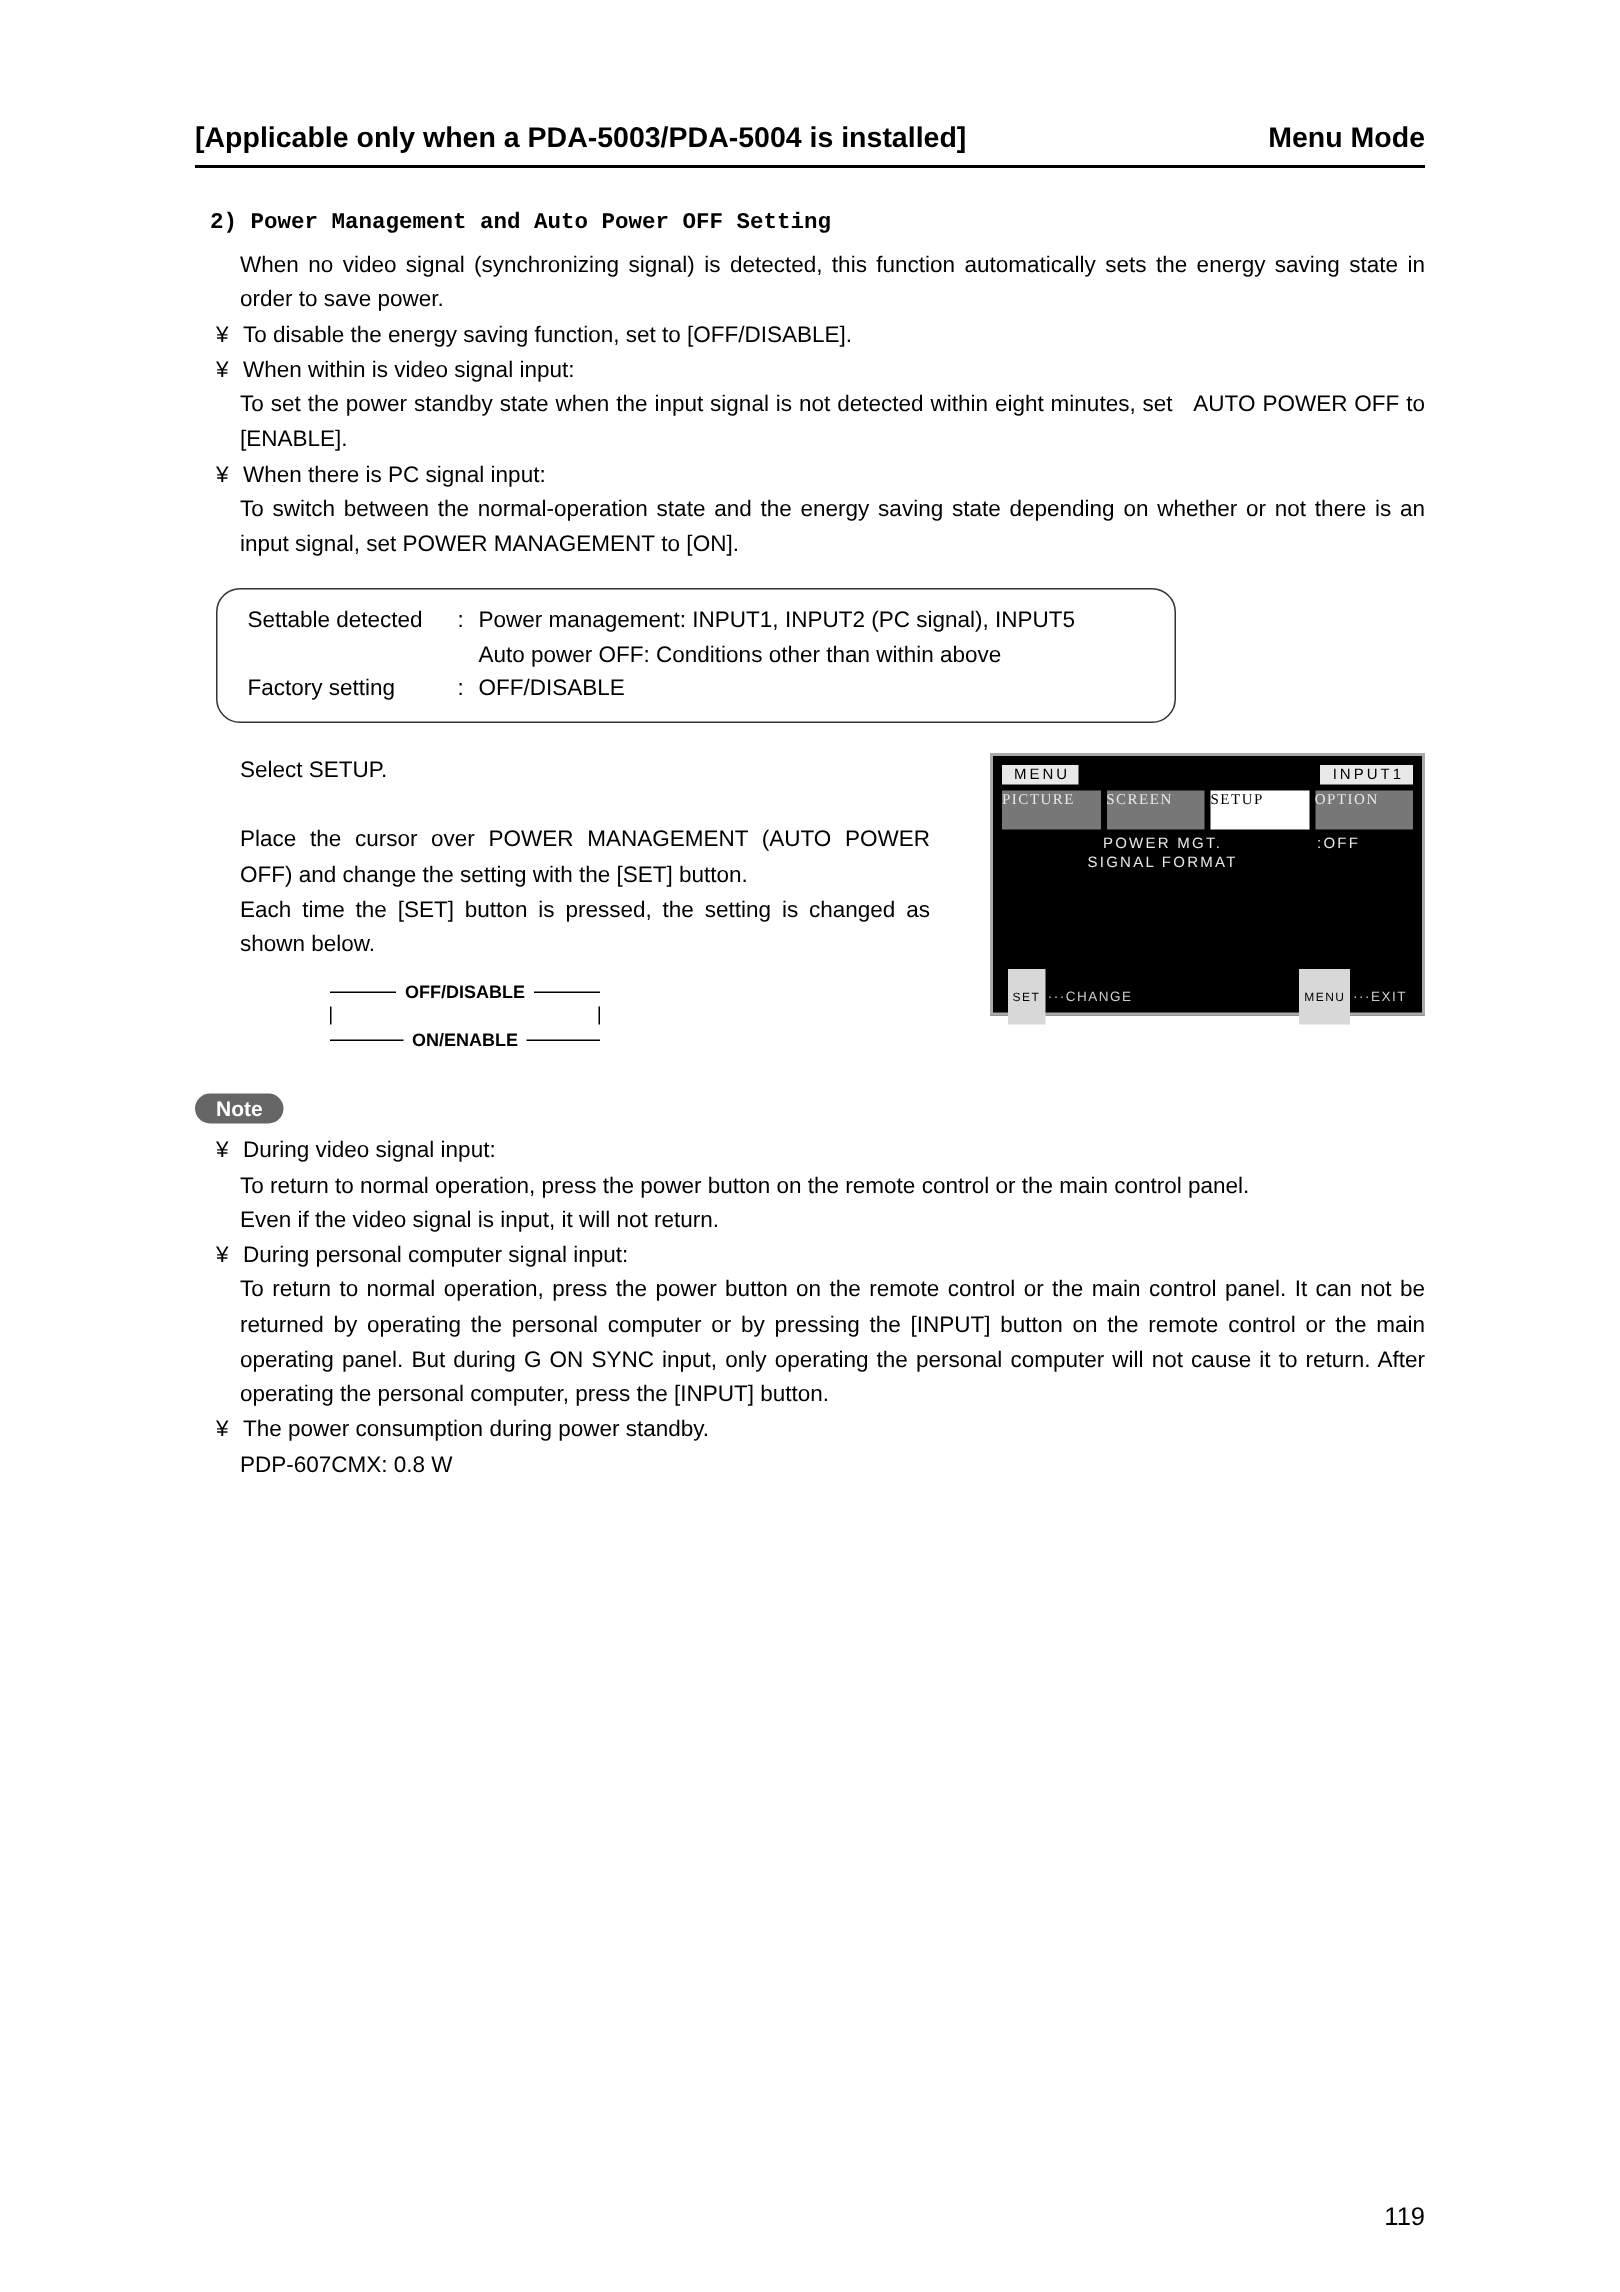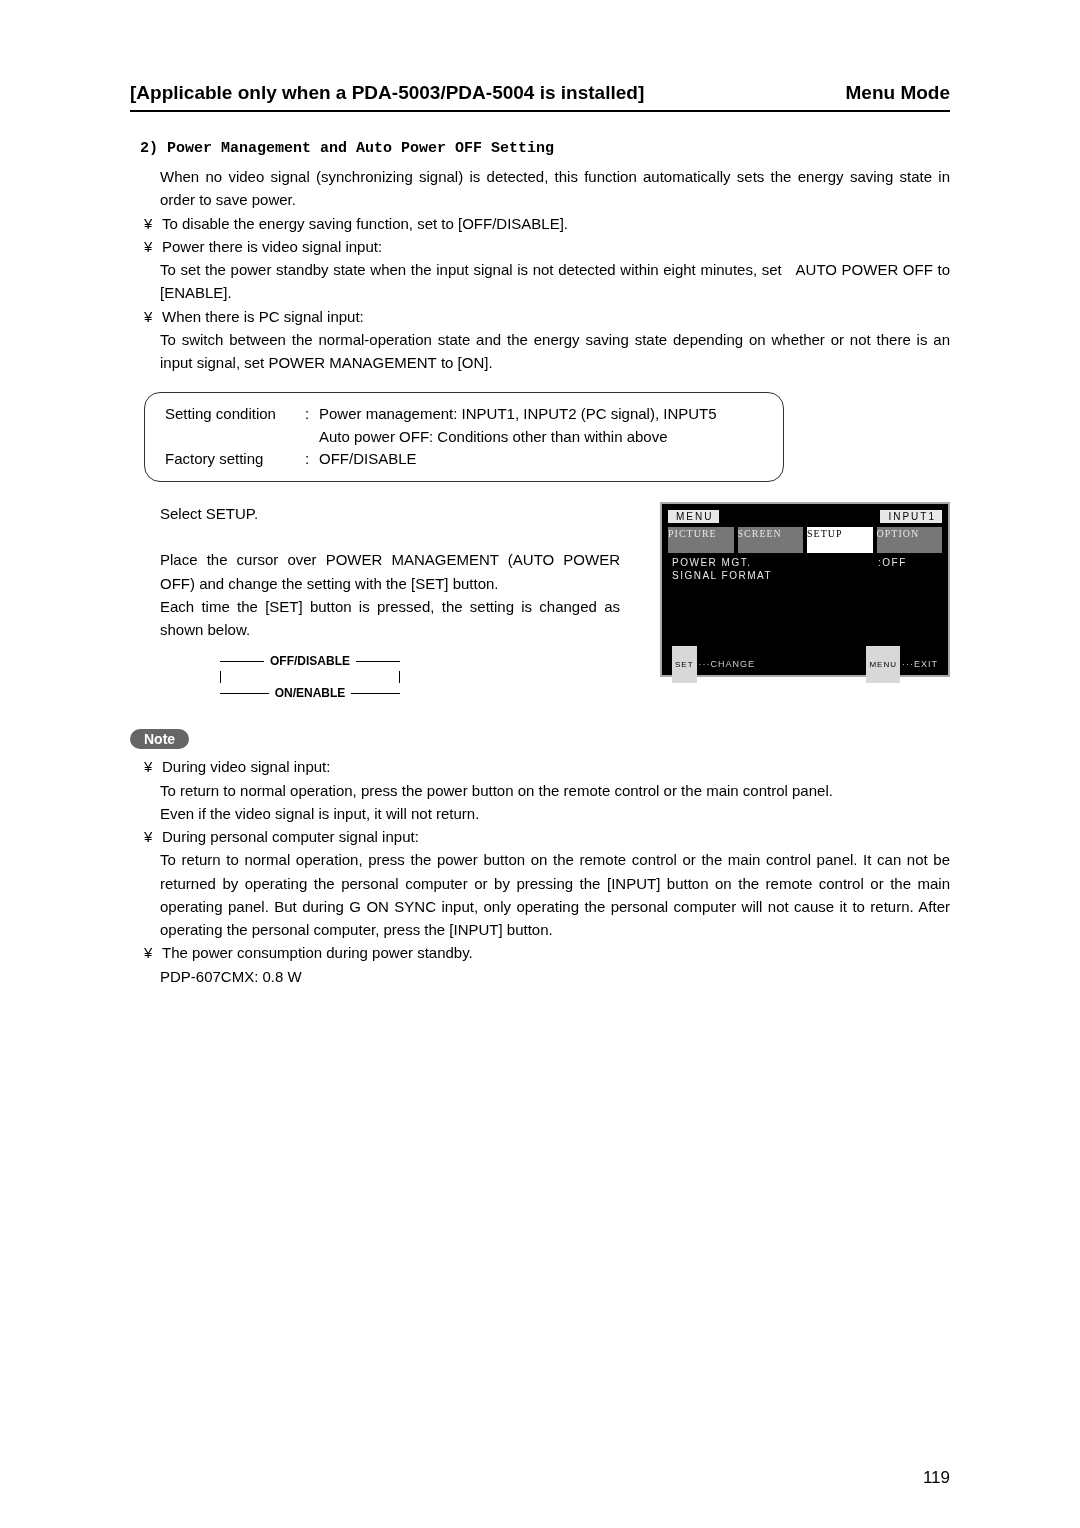--- a/index.html
+++ b/index.html
@@ -110,21 +110,21 @@
     height: 26px;
     font-family: Liberation Serif, serif;
   }
   .menu-tab.active { background: #ffffff; color: #000; }
   .menu-item-row {
     display: flex;
     font-size: 10px;
     letter-spacing: 1.5px;
     padding: 1px 4px;
   }
-  .menu-item-label { flex: 1; }
+  .menu-item-label { flex: 1; text-align: center; }
   .menu-item-value { width: 60px; }
   .menu-footer {
     position: absolute;
     bottom: 6px;
     left: 10px;
     right: 10px;
     display: flex;
     justify-content: space-between;
     font-size: 9px;
     letter-spacing: 1px;
@@ -167,33 +167,33 @@
 <div class="sec-title">2) Power Management and Auto Power OFF Setting</div>
 
 <p class="body-text">When no video signal (synchronizing signal) is detected, this function automatically sets the energy saving state in order to save power.</p>
 
 <div class="bullet-row">
   <span class="bullet-glyph">¥</span>
   <span class="bullet-content">To disable the energy saving function, set to [OFF/DISABLE].</span>
 </div>
 <div class="bullet-row">
   <span class="bullet-glyph">¥</span>
-  <span class="bullet-content">Power there is video signal input:</span>
+  <span class="bullet-content">When within is video signal input:</span>
 </div>
 <p class="body-text">To set the power standby state when the input signal is not detected within eight minutes, set &nbsp;&nbsp;AUTO POWER OFF&nbsp;to [ENABLE].</p>
 
 <div class="bullet-row">
   <span class="bullet-glyph">¥</span>
   <span class="bullet-content">When there is PC signal input:</span>
 </div>
 <p class="body-text">To switch between the normal-operation state and the energy saving state depending on whether or not there is an input signal, set&nbsp;POWER MANAGEMENT&nbsp;to [ON].</p>
 
 <div class="settings-box">
   <div class="settings-row">
-    <span class="settings-label">Setting condition</span>
+    <span class="settings-label">Settable detected</span>
     <span style="width:14px;">:</span>
     <span>Power management: INPUT1, INPUT2 (PC signal), INPUT5</span>
   </div>
   <div class="settings-row">
     <span class="settings-label"></span>
       <span style="width:14px;"></span>
     <span>Auto power OFF: Conditions other than within above</span>
   </div>
   <div class="settings-row">
     <span class="settings-label">Factory setting</span>

